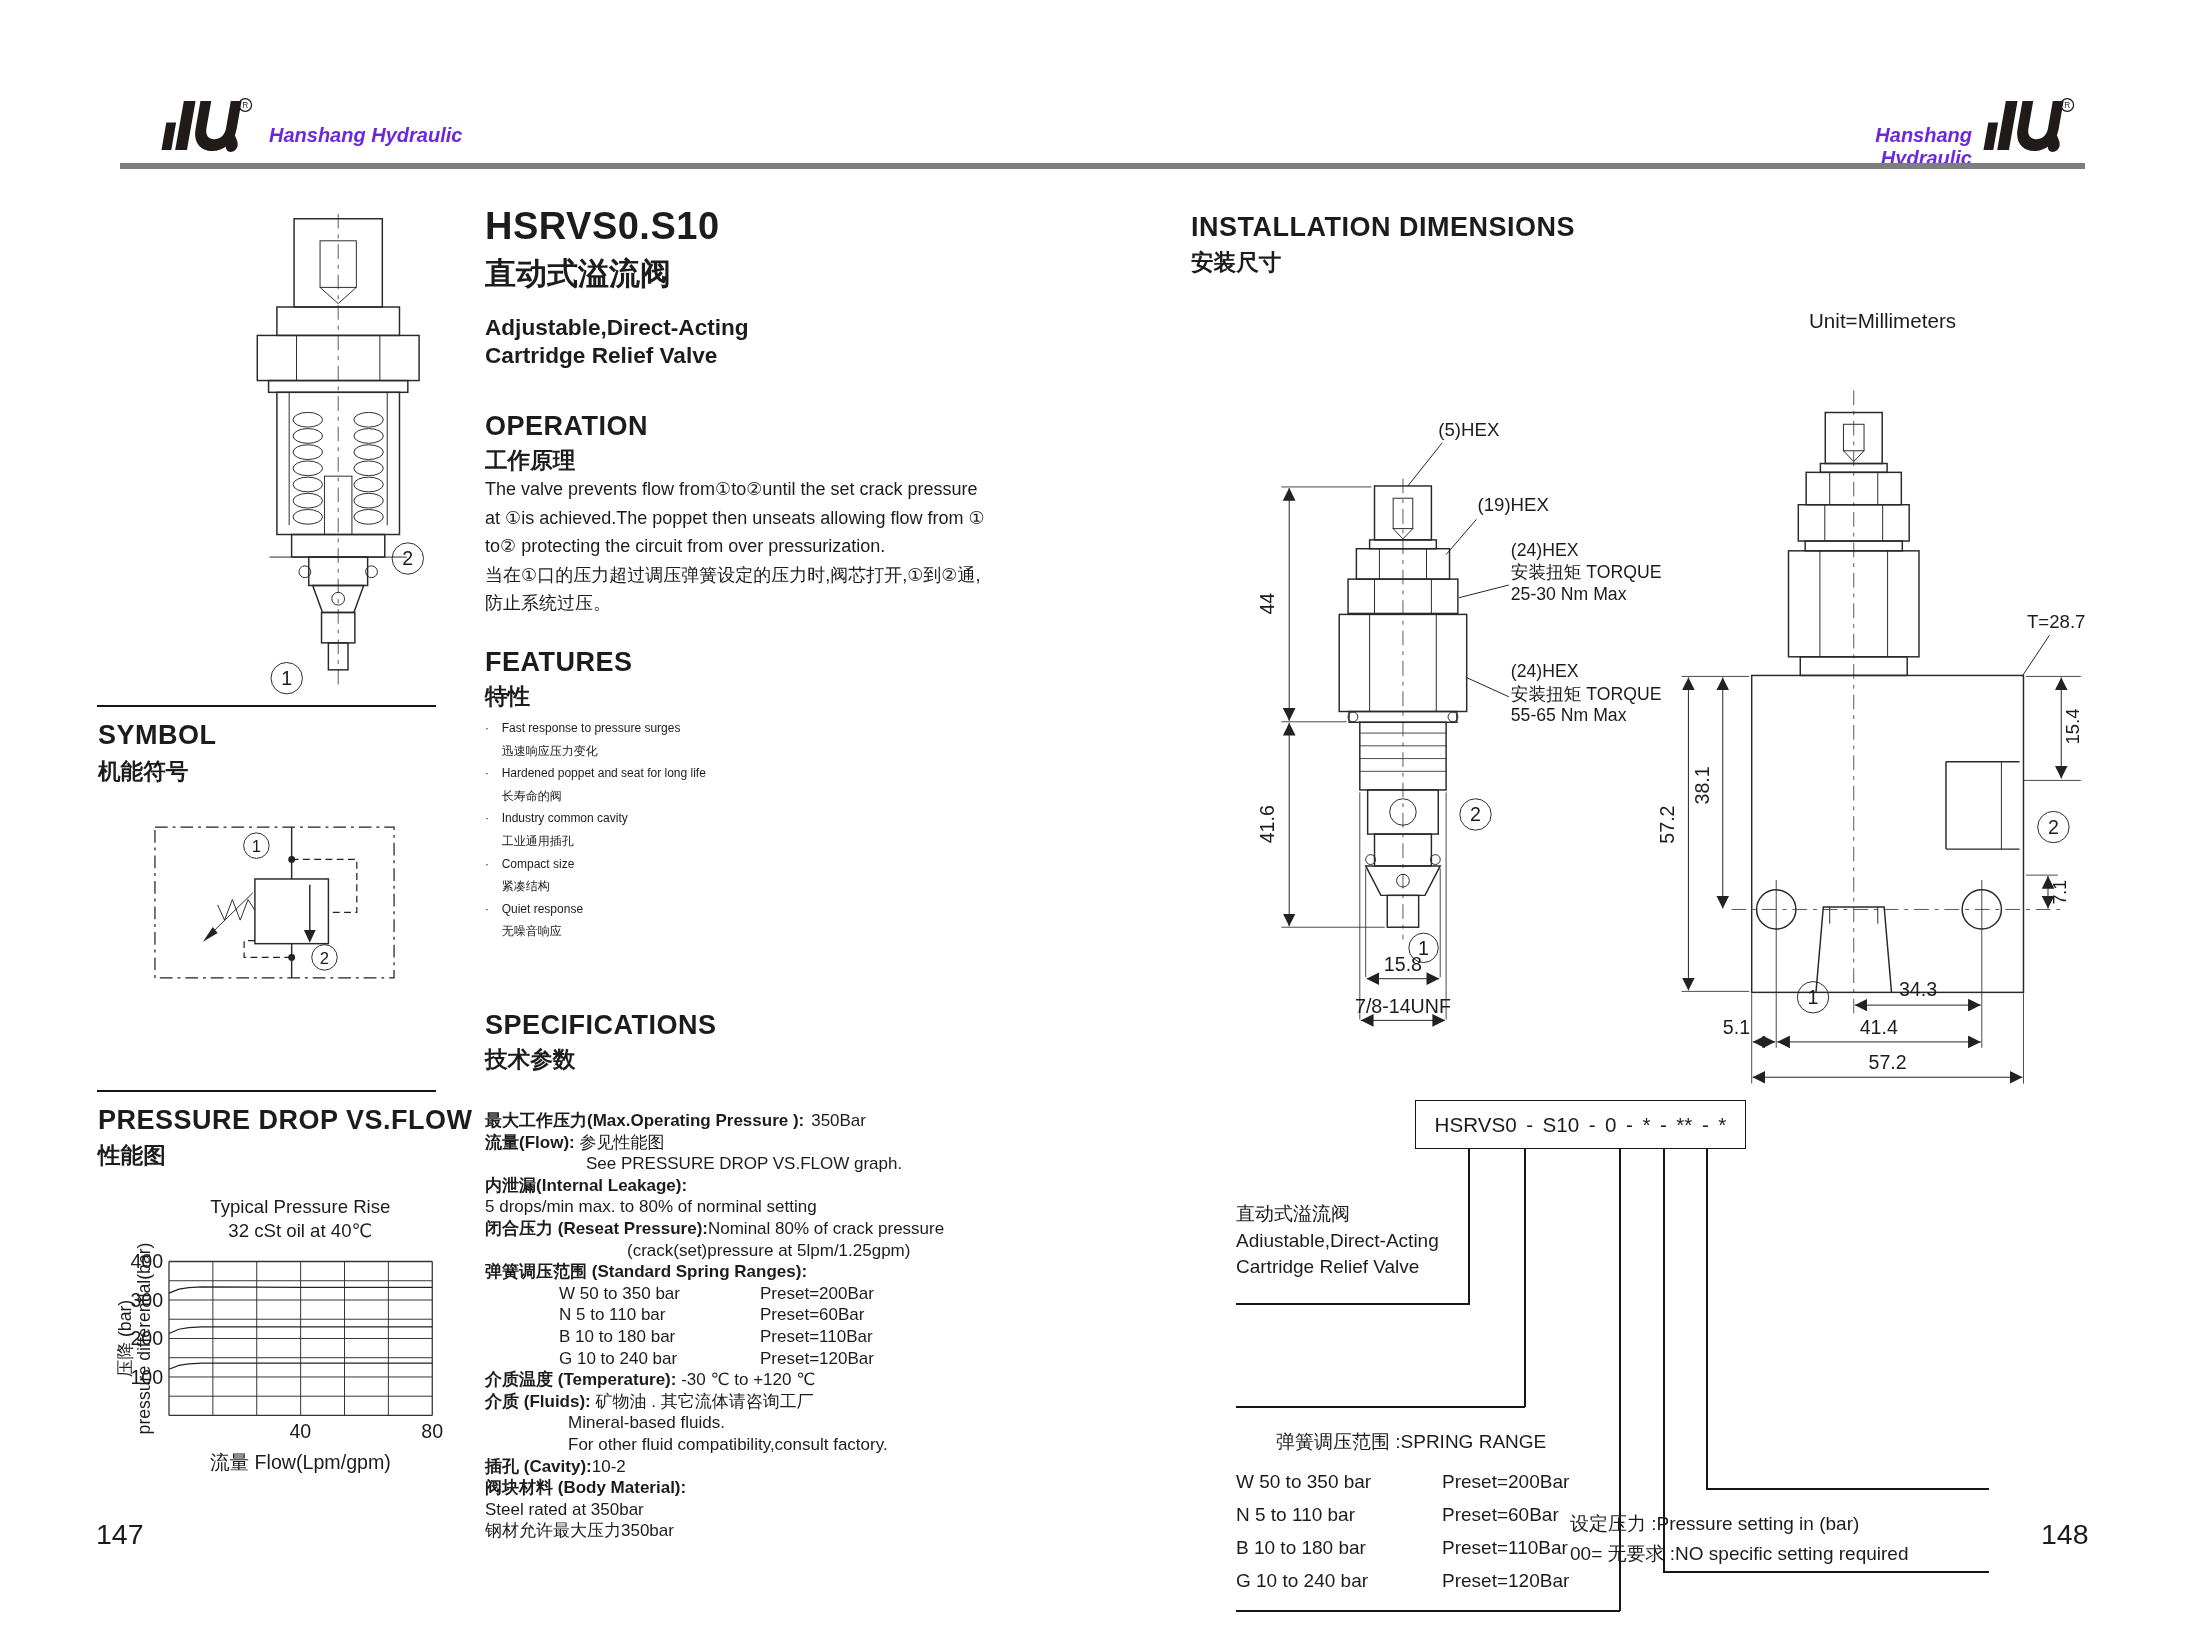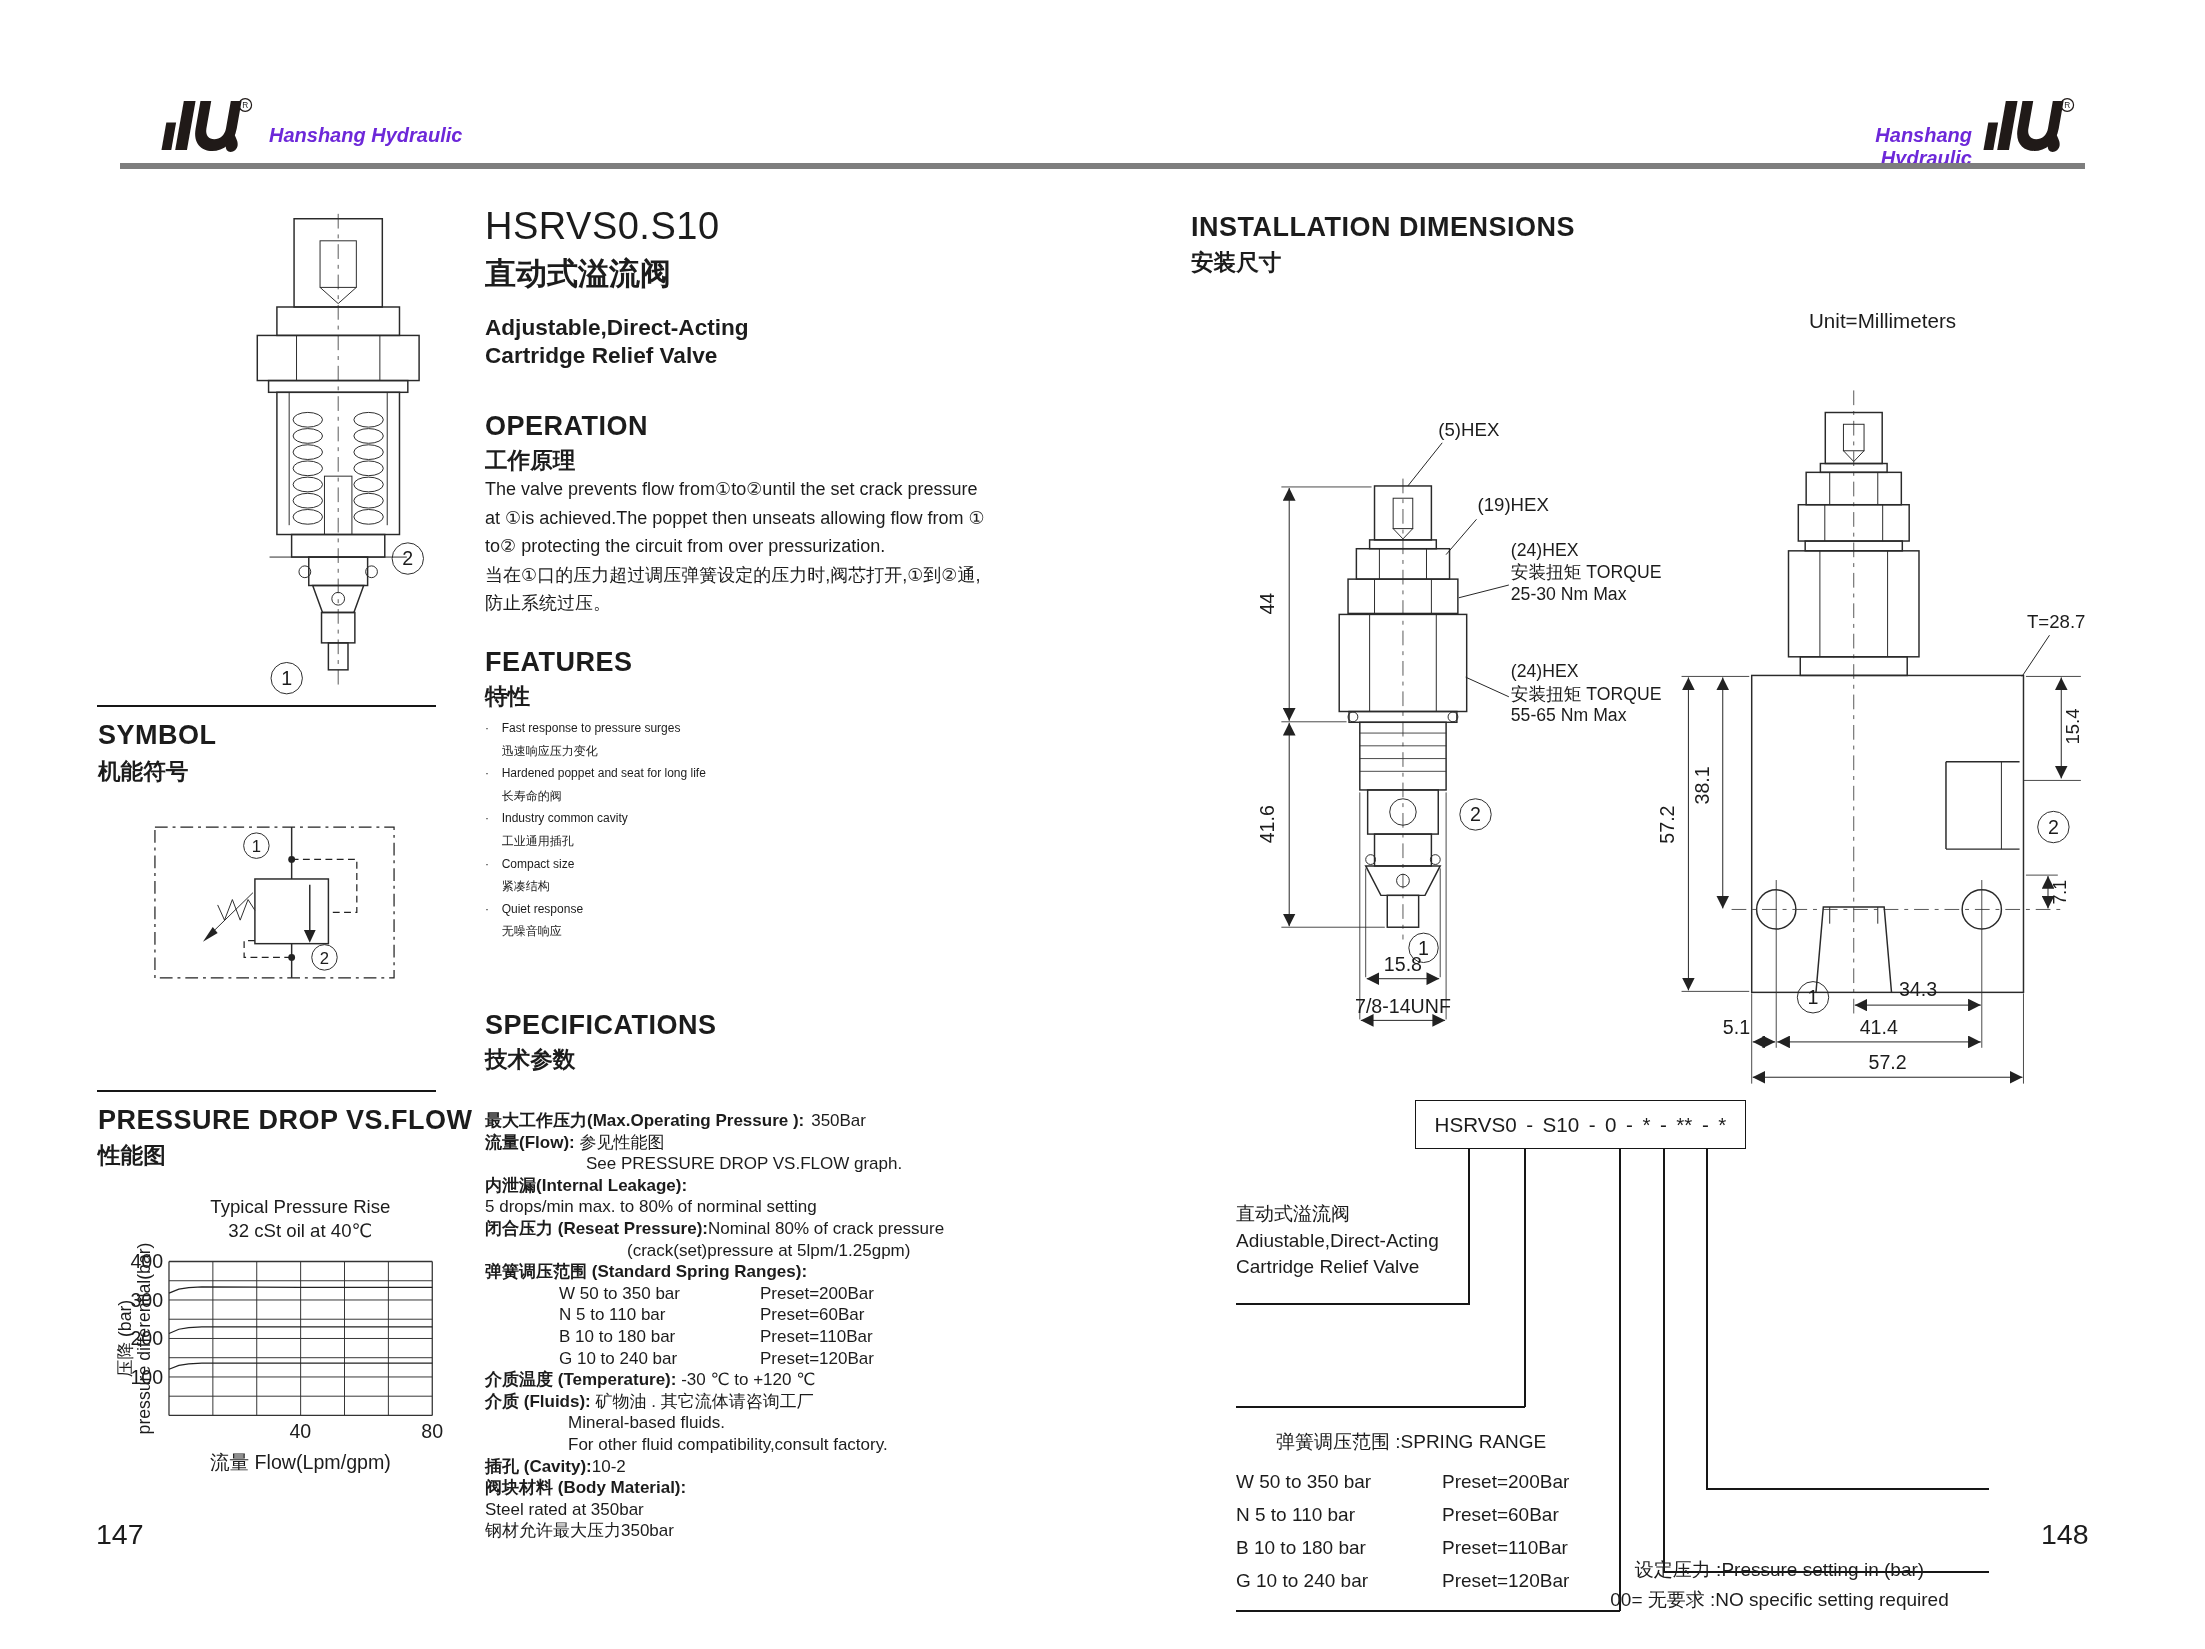--- a/index.html
+++ b/index.html
@@ -5,21 +5,21 @@
   html,body{margin:0;padding:0;background:#ffffff;}
   #canvas{position:relative;width:2205px;height:1649px;background:#fff;overflow:hidden;
           font-family:"Liberation Sans","DejaVu Sans",sans-serif;color:#1c1c1c;}
   .abs{position:absolute;}
   .rule{background:#7e7e7e;}
   .hline{background:#161616;}
   .vline{background:#161616;}
   .brand{font-size:20px;font-style:italic;font-weight:bold;color:#6d28d9;}
   .sec-h{font-size:27px;font-weight:bold;letter-spacing:0.5px;}
   .sec-hcn{font-size:22.6px;font-weight:bold;}
-  .model{font-size:38px;font-weight:normal;letter-spacing:0.5px;}
+  .model{font-size:38px;font-weight:bold;letter-spacing:0.5px;}
   .model-cn{font-size:31px;font-weight:bold;margin-top:4.9px;}
   .subtitle{font-size:22.6px;font-weight:bold;line-height:27.5px;margin-top:19.6px;}
   .para{font-size:18px;line-height:28.5px;white-space:nowrap;}
   .feat{font-size:12px;line-height:22.6px;white-space:nowrap;}
   .feat .cn{padding-left:16.7px;}
   .feat .b{display:inline-block;width:16.7px;}
   .specs{font-size:17px;line-height:21.6px;white-space:nowrap;}
   .sp-line{position:relative;height:21.6px;}
   .sp-b{font-weight:bold;}
   .sp-gap{margin-left:6.9px;}
@@ -30,21 +30,21 @@
   .sp-c2{position:absolute;left:275px;top:0;}
   .pagenum{font-size:28.5px;}
   .unit{font-size:20.6px;}
   .codebox{border:1.5px solid #161616;display:flex;align-items:center;justify-content:space-between;
            padding:0 18.6px;font-size:20.6px;box-sizing:border-box;}
   .od{font-size:19px;line-height:26.5px;white-space:nowrap;}
   .od-head{font-size:19px;white-space:nowrap;}
   .od-row{position:relative;font-size:19px;line-height:33px;white-space:nowrap;}
   .od-c2{position:absolute;left:206px;top:0;}
   .od-right{font-size:19px;line-height:35px;text-align:right;white-space:nowrap;}
-  .od-right2{font-size:19px;line-height:30px;text-align:center;white-space:nowrap;margin-top:46px;}
+  .od-right2{font-size:19px;line-height:30px;text-align:left;white-space:nowrap;}
   svg{overflow:visible;}
   svg text{fill:#1c1c1c;stroke:none;font-family:"Liberation Sans","DejaVu Sans",sans-serif;}
   .ol{stroke:#2a2a2a;stroke-width:3;fill:none;}
   .ol2{stroke:#2a2a2a;stroke-width:2;fill:none;}
   .thin{stroke:#333;stroke-width:1.8;fill:none;}
   .dim{stroke:#222;stroke-width:2;fill:none;}
   .cl{stroke:#444;stroke-width:1.8;fill:none;stroke-dasharray:30 12 8 12;}
   .dsh{stroke:#222;stroke-width:2.5;fill:none;stroke-dasharray:14 9;}
 </style>
 </head>

